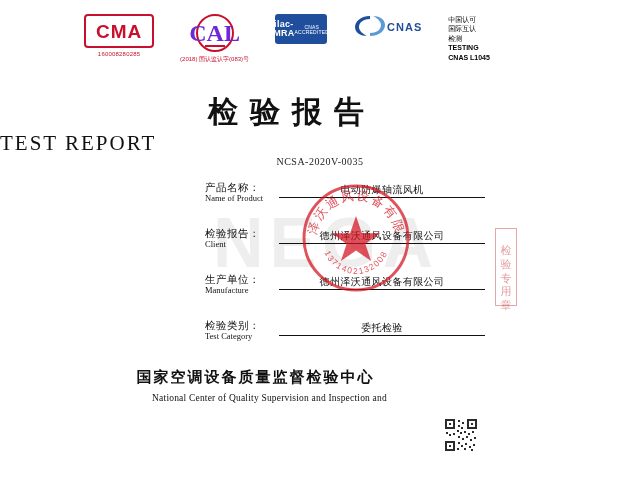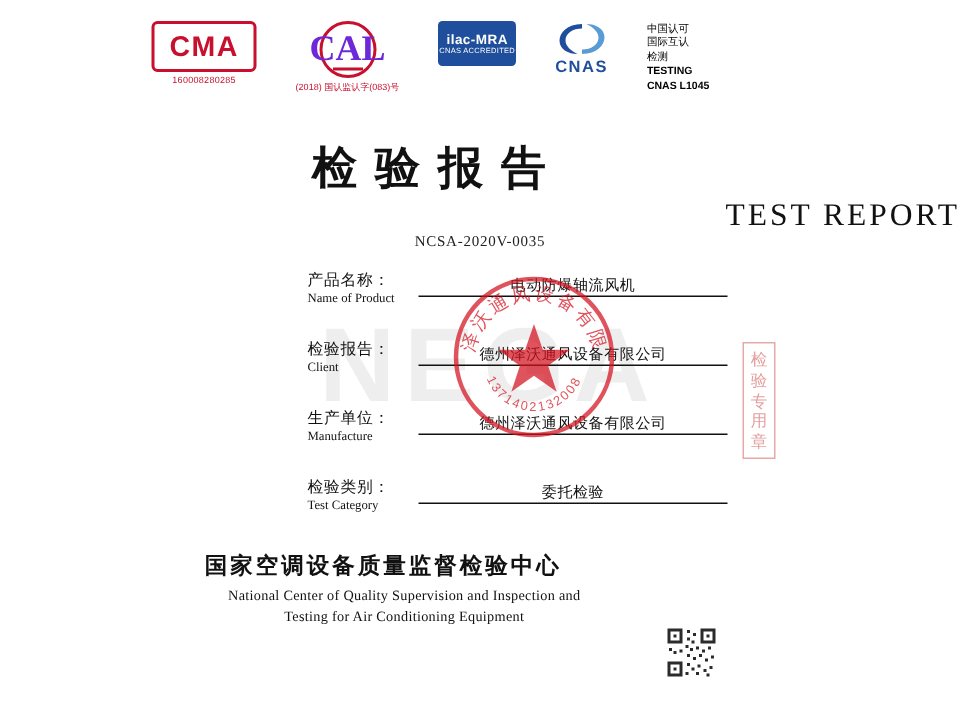--- a/index.html
+++ b/index.html
@@ -98,41 +98,41 @@
   }
 
   
   .ilac-box {
     width: 52px;
     height: 30px;
     background: #1f4e9c;
     color: #ffffff;
     border-radius: 3px;
     display: flex;
-    flex-direction: column;
+    flex-direction: row;
     align-items: center;
     justify-content: center;
     font-family: "Liberation Sans", sans-serif;
     box-sizing: border-box;
   }
   .ilac-top {
     font-size: 9px;
     font-weight: bold;
     letter-spacing: 0.3px;
   }
   .ilac-bot {
     font-size: 5px;
     margin-top: 1px;
     letter-spacing: 0.2px;
   }
 
   
   .cnas-wrap {
     display: flex;
-    flex-direction: column;
+    flex-direction: row;
     align-items: center;
   }
   .cnas-swirl {
     width: 34px;
     height: 24px;
     position: relative;
   }
   .cnas-swirl svg { display: block; }
   .cnas-text {
     margin-top: 2px;
@@ -168,21 +168,21 @@
     font-weight: bold;
     letter-spacing: 12px;
     text-indent: 12px;
     color: #111111;
   }
   .title-en {
     position: absolute;
     top: 131px;
     left: 0;
     width: 640px;
-    text-align: right;
+    text-align: left;
     font-family: "Liberation Serif", serif;
     font-size: 21px;
     letter-spacing: 2px;
     color: #111111;
   }
   .report-no {
     position: absolute;
     top: 156px;
     left: 0;
     width: 640px;
@@ -303,21 +303,21 @@
     left: 495px;
     top: 228px;
     width: 22px;
     height: 78px;
     border: 1px solid rgba(200,60,60,0.45);
     color: rgba(200,60,60,0.5);
     font-family: "Liberation Serif", serif;
     font-size: 11px;
     line-height: 1.25;
     text-align: center;
-    padding-top: 5px;
+    padding-top: 15px;
     box-sizing: border-box;
     pointer-events: none;
   }
 
   
   .qr {
     position: absolute;
     right: 162px;
     bottom: 28px;
     width: 34px;
@@ -429,21 +429,20 @@
         <polygon fill="#d4111f" points="56,34 61.9,51.2 80,51.2 65.4,61.9 71.1,79.1 56,68.5 40.9,79.1 46.6,61.9 32,51.2 50.1,51.2"></polygon>
       </g>
     </svg>
   </div>
 
   <div class="side-stamp">检验专用章</div>
 
   <div class="footer">
     <div class="footer-cn">国家空调设备质量监督检验中心</div>
     <div class="footer-en1">National Center of Quality Supervision and Inspection and</div>
-    <div class="footer-en2">Testing for Air Conditioning Equipment</div>
   </div>
 
   <div class="qr">
     <svg width="34" height="34" viewBox="0 0 34 34">
       <rect width="34" height="34" fill="#ffffff"></rect>
       <g fill="#2b2b2b">
         <rect x="1" y="1" width="10" height="10"></rect>
         <rect x="23" y="1" width="10" height="10"></rect>
         <rect x="1" y="23" width="10" height="10"></rect>
       </g>

